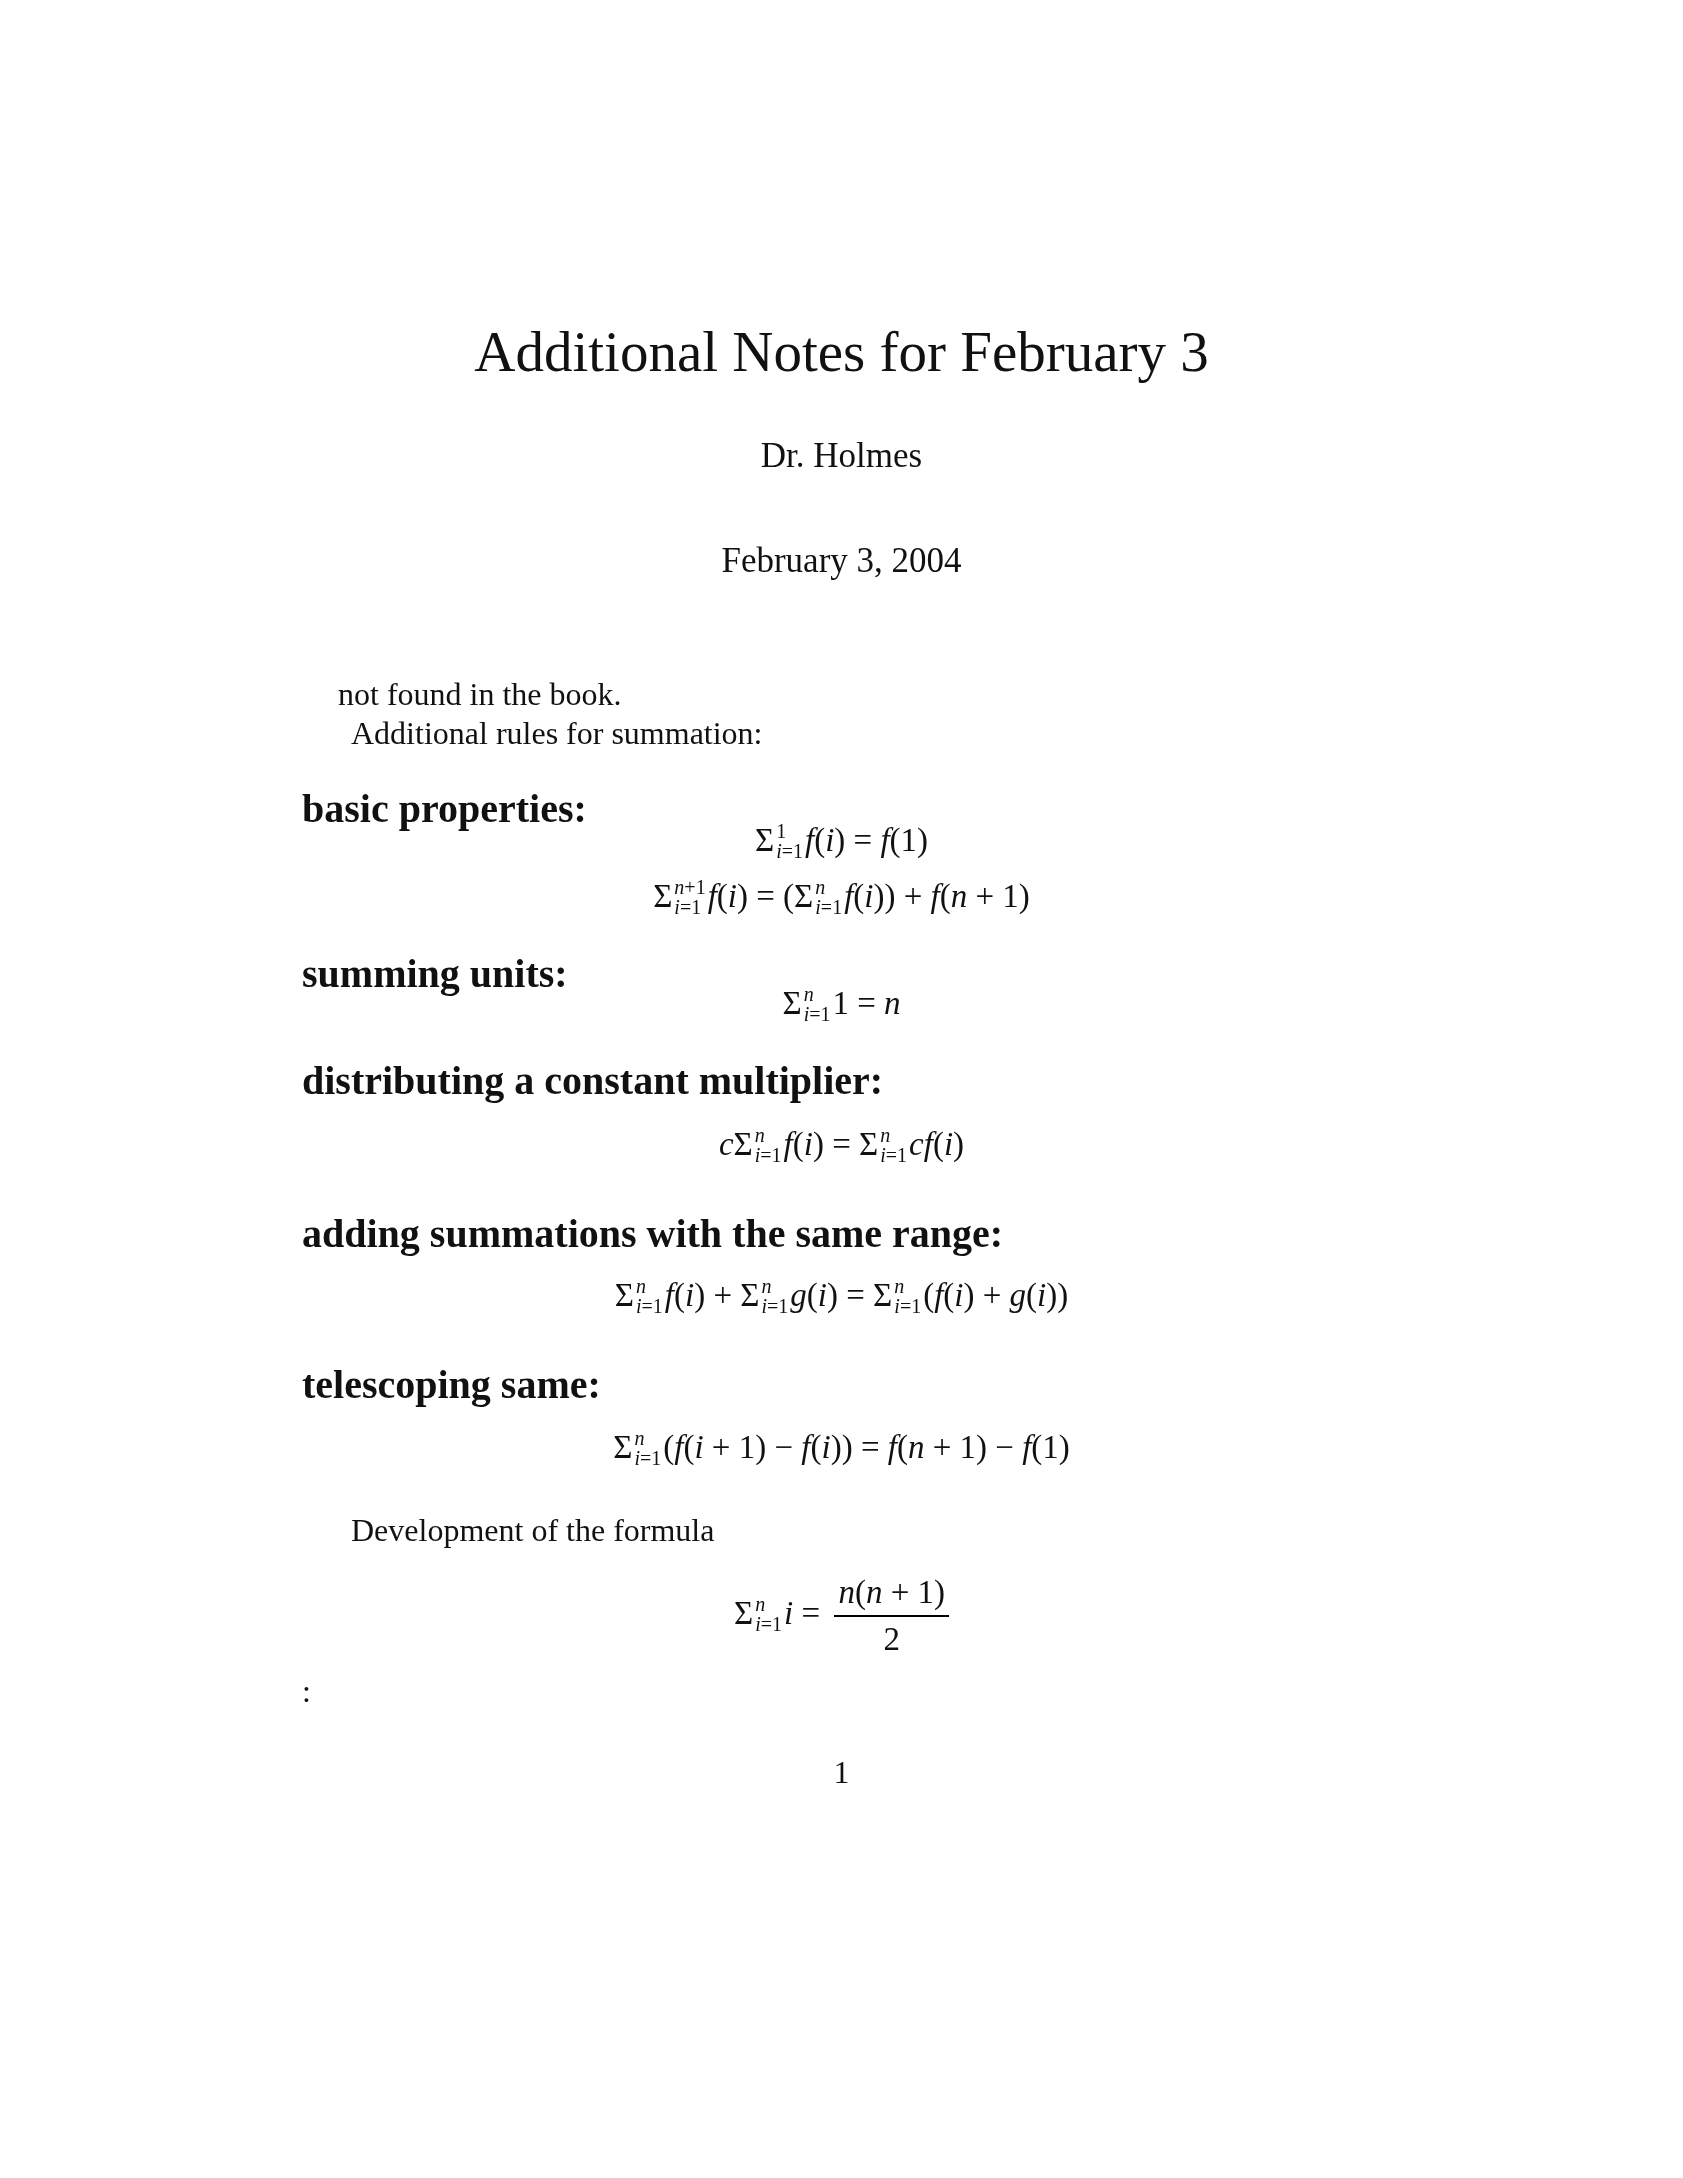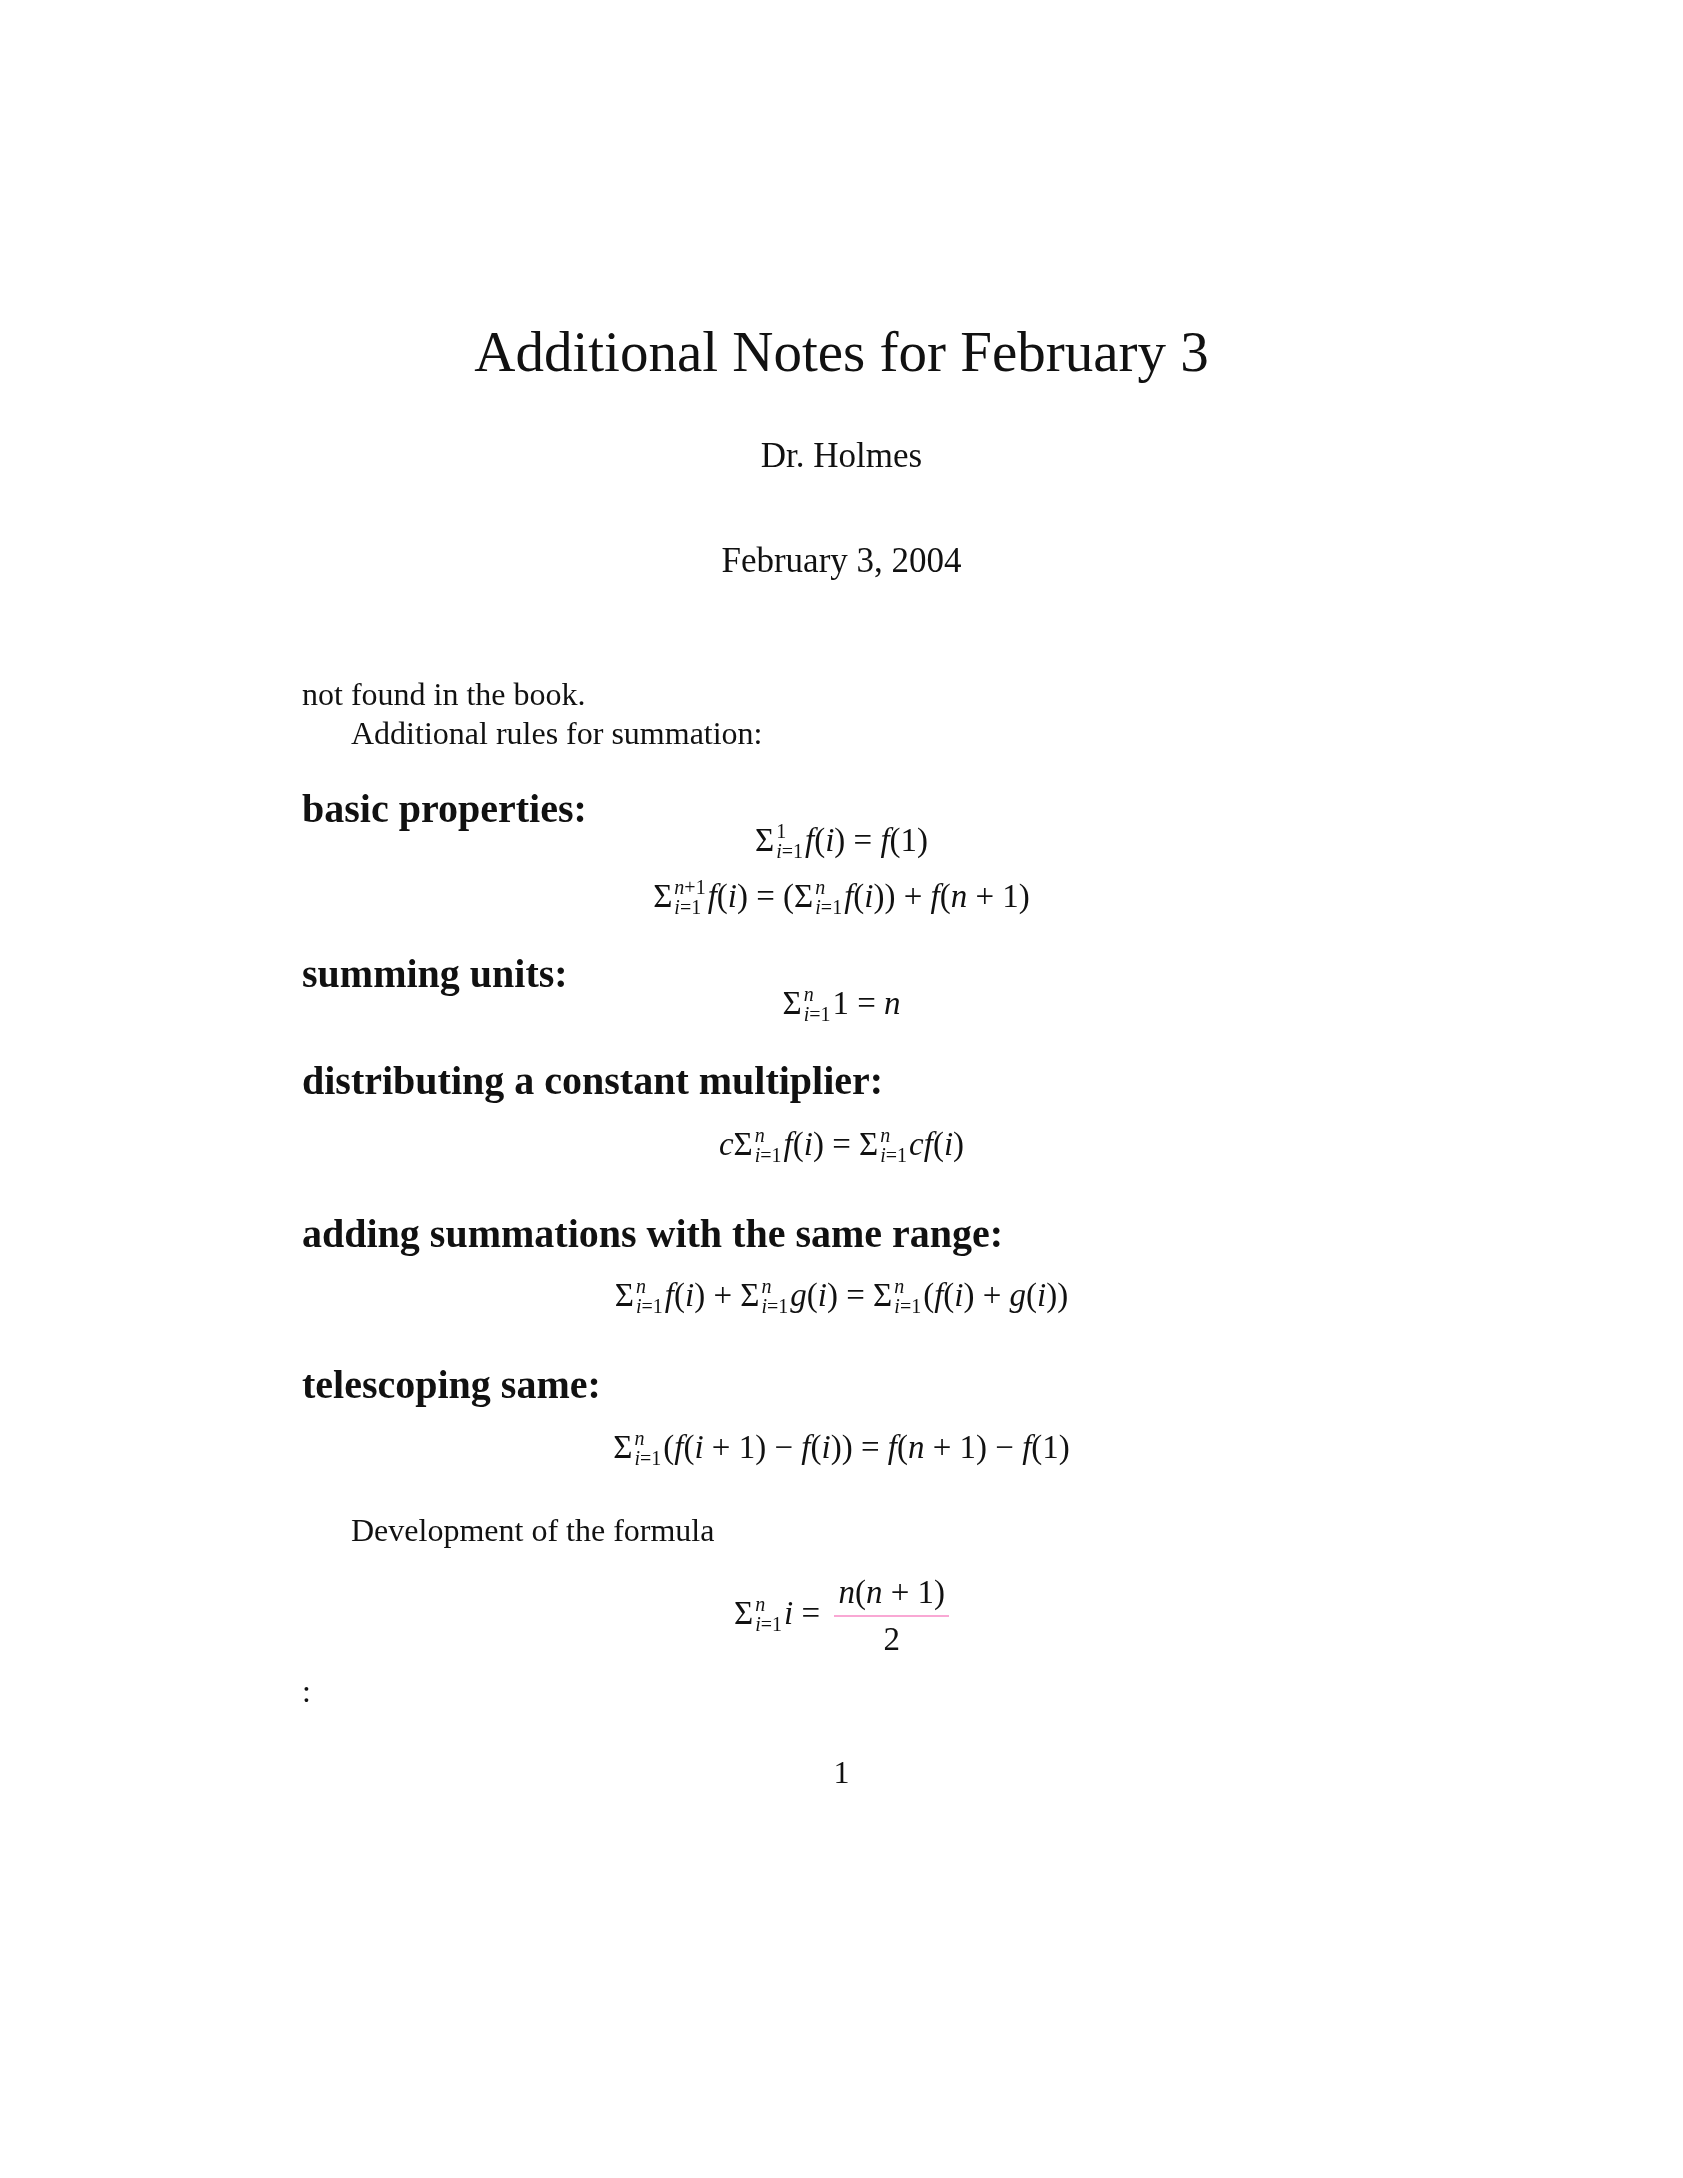--- a/index.html
+++ b/index.html
@@ -11,34 +11,34 @@
   .author{top:436px;font-size:35px;}
   .date{top:513px;font-size:35px;margin-top:28px;}
   .para{left:302px;width:1074px;font-size:32px;line-height:40px;}
   .head{left:302px;font-size:40px;font-weight:bold;}
   .eq{font-size:33px;font-style:normal;}
   .eq i{font-style:italic;}
   .sig{font-style:normal;}
   .ss{display:inline-block;vertical-align:middle;line-height:1;font-size:20px;text-align:left;margin:0 2px;position:relative;top:-2px;}
   .ss span{display:block;}
   .frac{display:inline-block;vertical-align:middle;text-align:center;margin-left:6px;}
-  .frac .num{display:block;border-bottom:2px solid #f9a8d4;padding:0 4px 4px;}
+  .frac .num{display:block;border-bottom:2px solid #000000;padding:0 4px 4px;}
   .frac .den{display:block;padding-top:4px;}
   .pagenum{top:1754px;font-size:32px;}
 </style>
 </head>
 <body>
 
 <div class="abs center title">Additional Notes for February 3</div>
 <div class="abs center author">Dr. Holmes</div>
 <div class="abs center date">February 3, 2004</div>
 
 <div class="abs para" style="top:634px;text-indent:50px;">
   <br>
-  <span style="display:inline-block;text-indent:0;">not found in the book.</span>
+  <span style="display:inline-block;text-indent:0;margin-left:36px;">not found in the book.</span>
 </div>
 <div class="abs para" style="top:713px;left:351px;">Additional rules for summation:</div>
 
 <div class="abs head" style="top:785px;">basic properties:</div>
 
 <div class="abs center eq" style="top:822px;">
   <span class="sig">Σ</span><span class="ss"><span>1</span><span><i>i</i>=1</span></span><i>f</i>(<i>i</i>) = <i>f</i>(1)
 </div>
 <div class="abs center eq" style="top:878px;">
   <span class="sig">Σ</span><span class="ss"><span><i>n</i>+1</span><span><i>i</i>=1</span></span><i>f</i>(<i>i</i>) = (<span class="sig">Σ</span><span class="ss"><span><i>n</i></span><span><i>i</i>=1</span></span><i>f</i>(<i>i</i>)) + <i>f</i>(<i>n</i> + 1)

